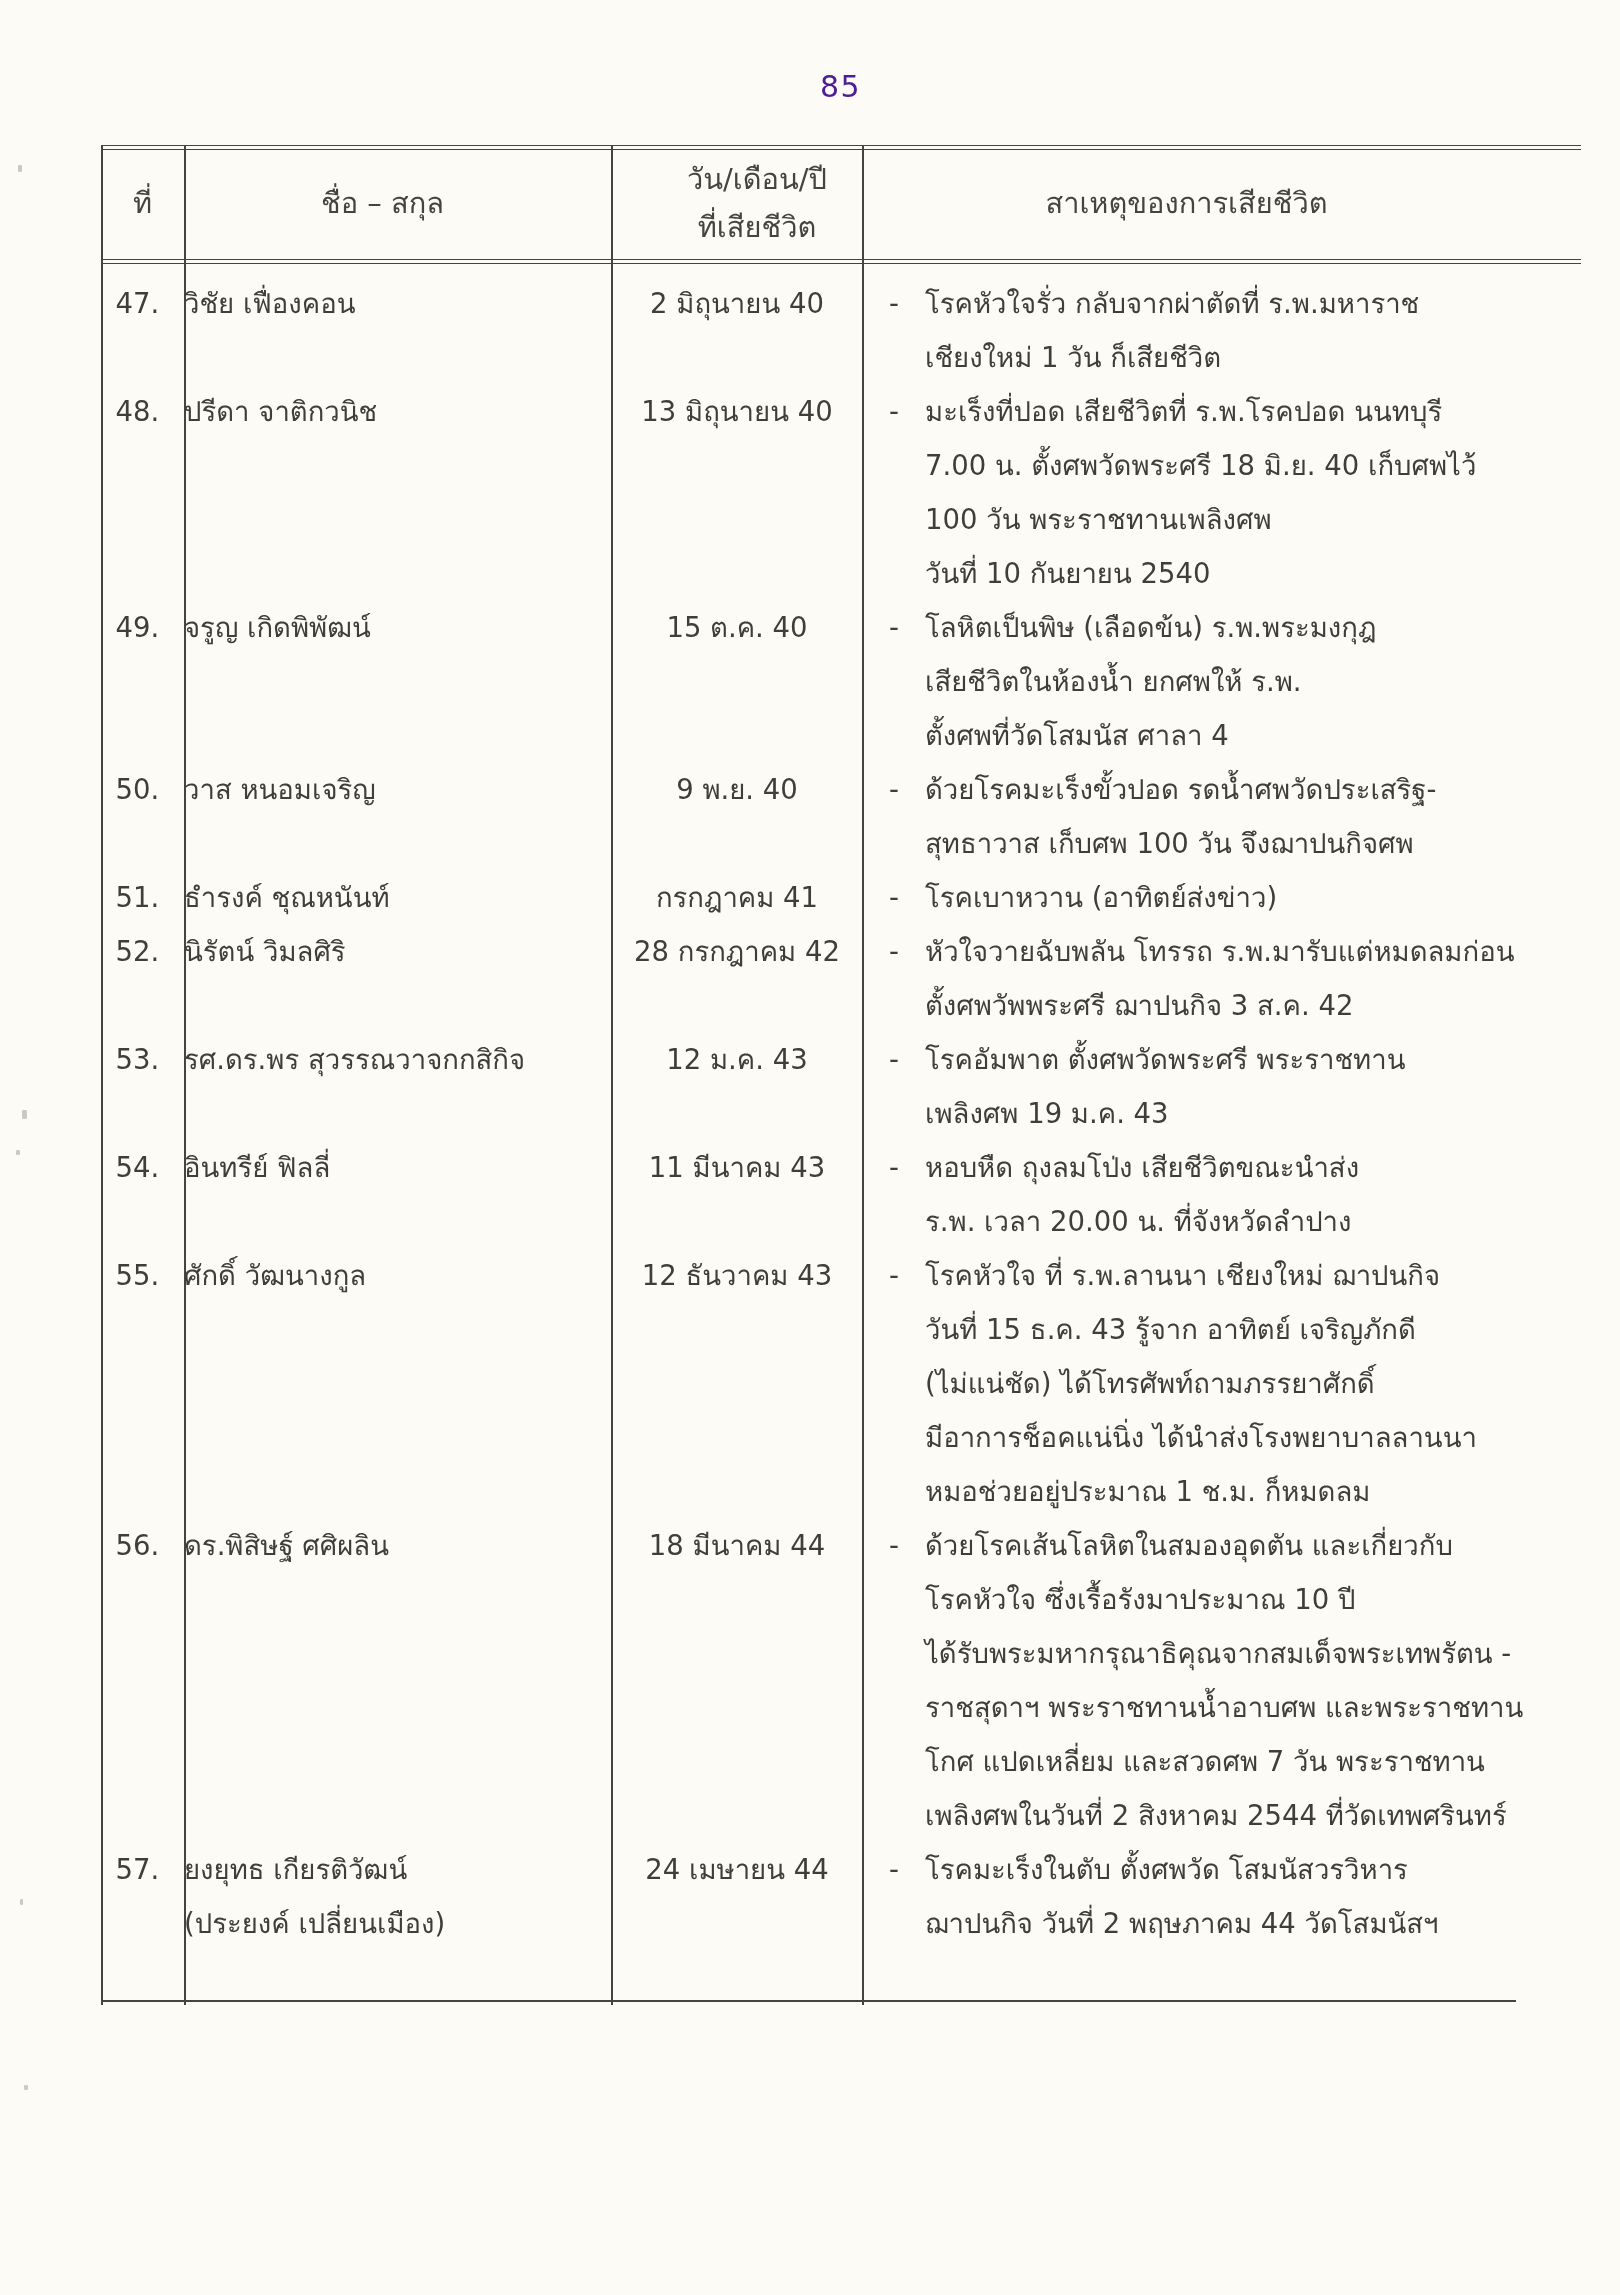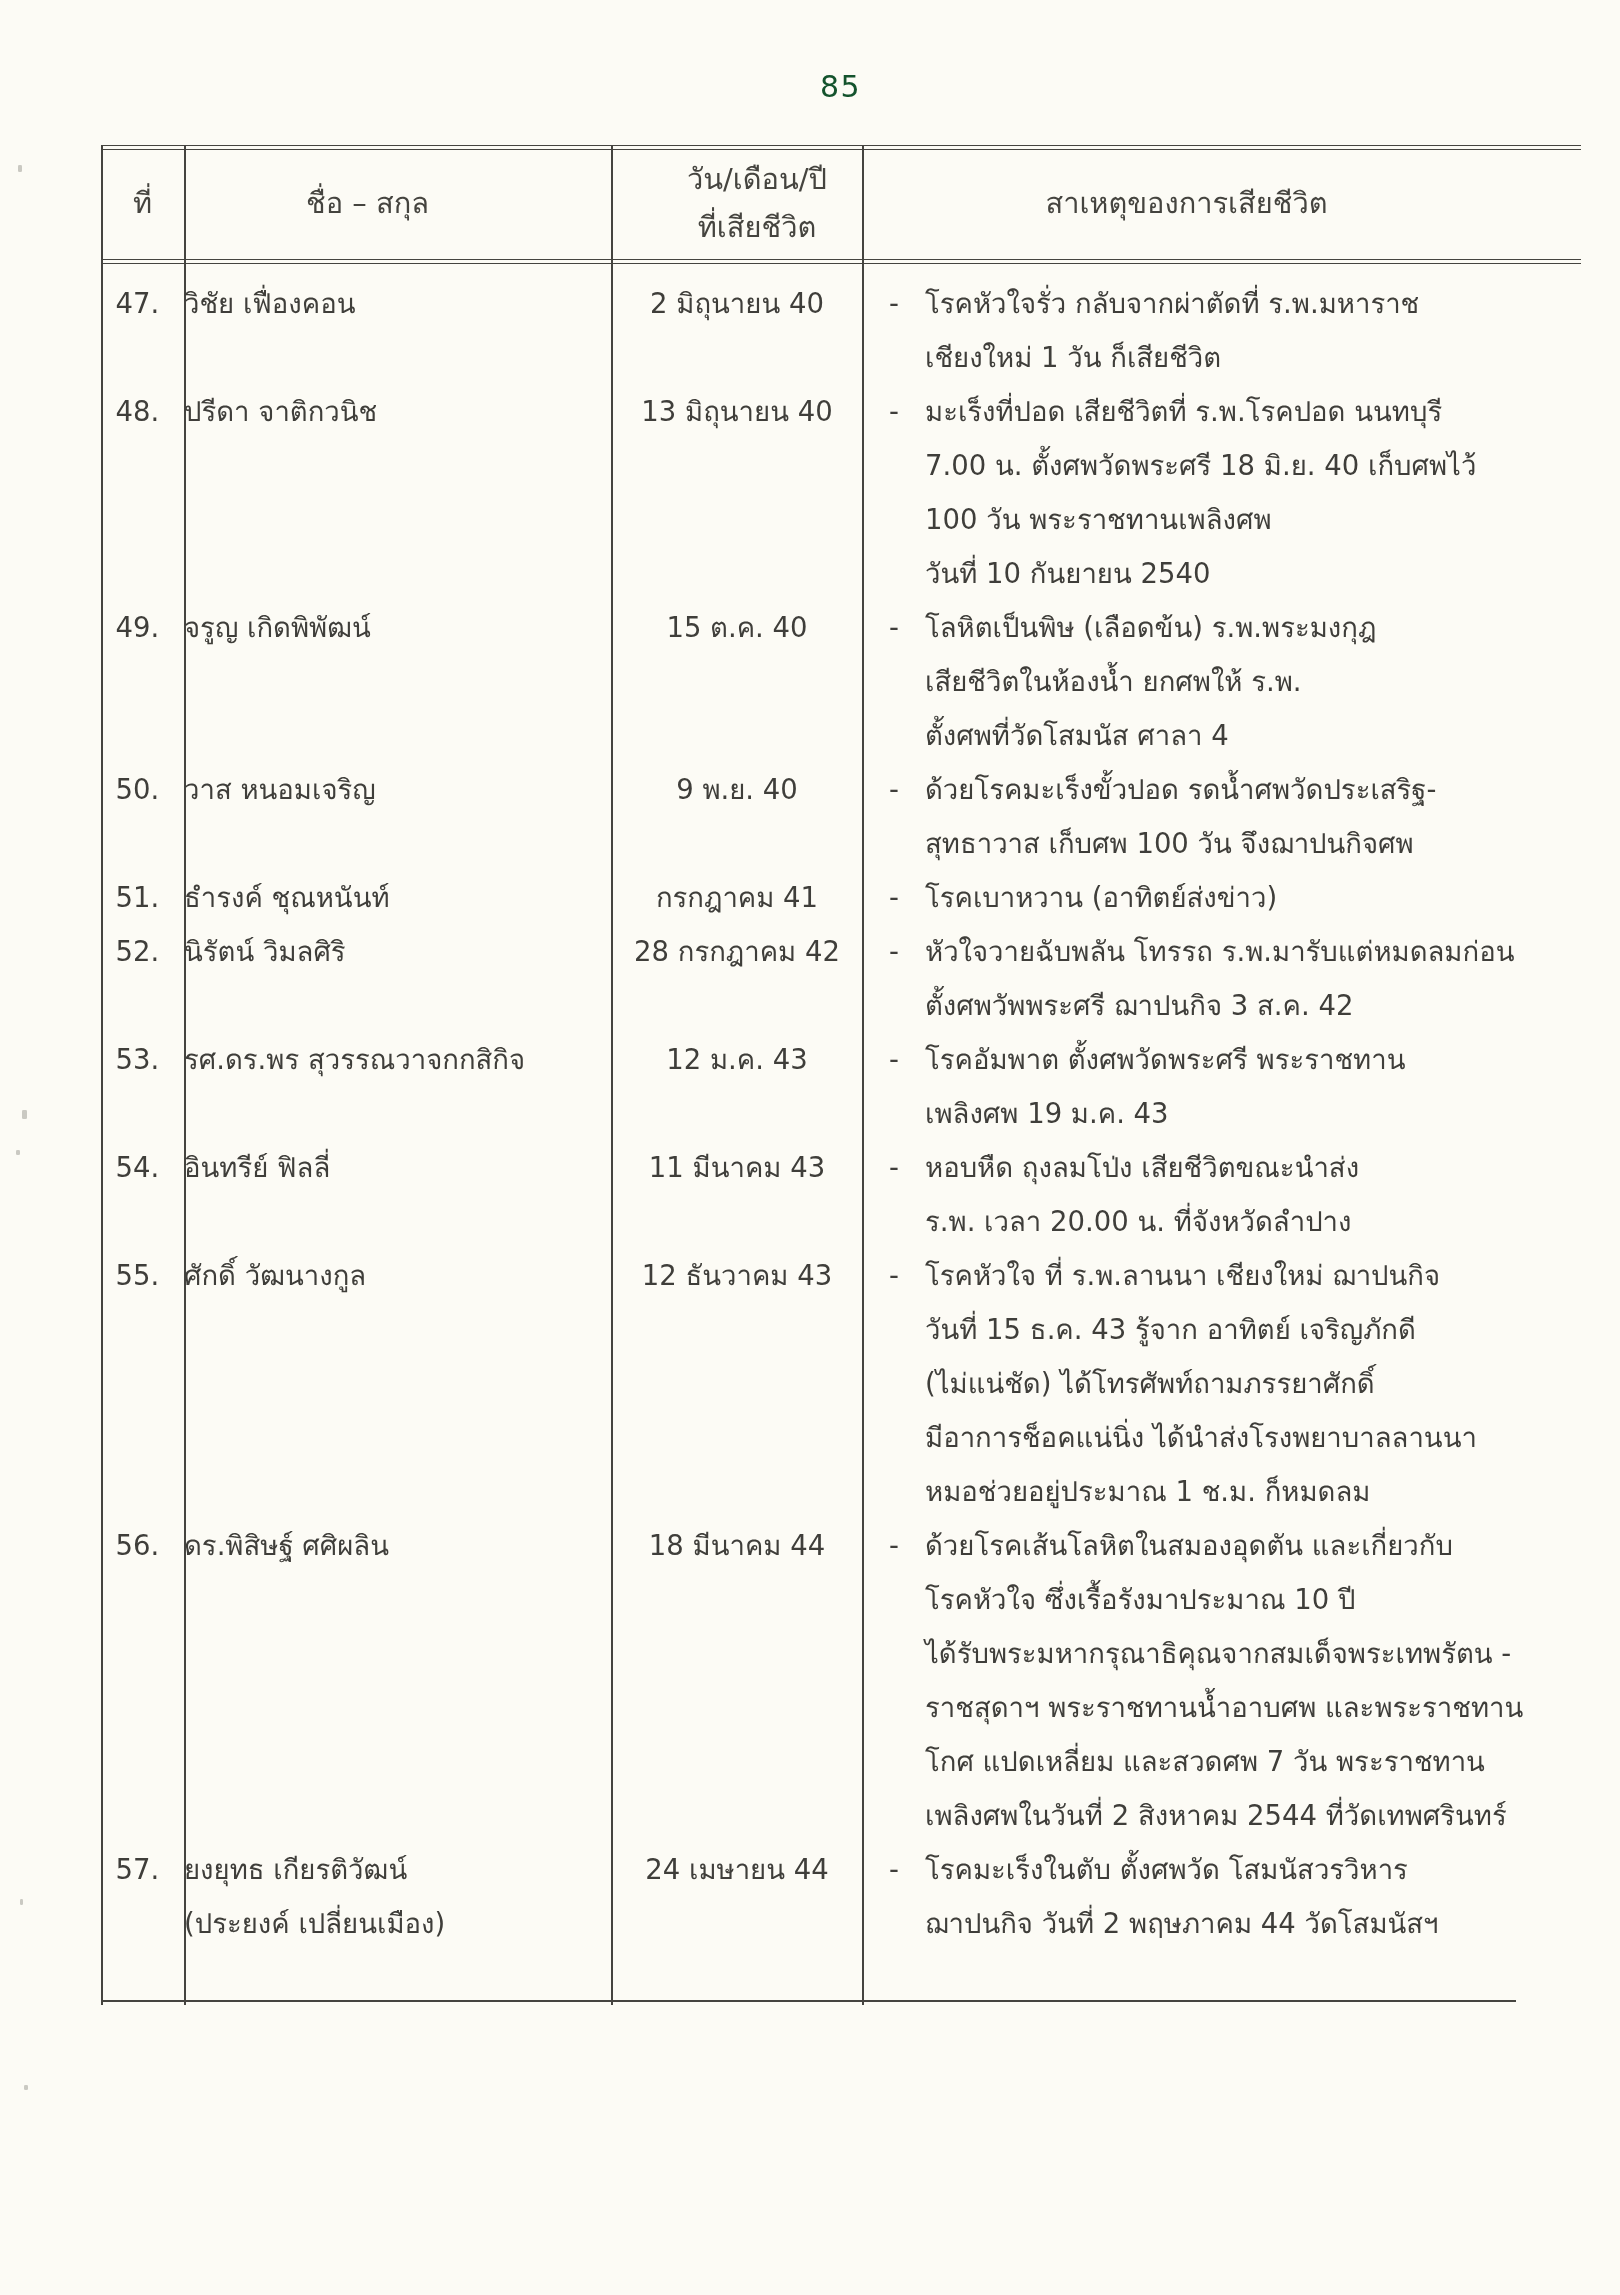--- a/index.html
+++ b/index.html
@@ -7,21 +7,21 @@
     width:1621px;height:2295px;
     background:#fcfbf5;
     font-family:"DejaVu Sans","Liberation Sans",sans-serif;
     color:#3f3e3a;
     overflow:hidden;
     position:relative;
   }
   .page{position:absolute;inset:0;}
   .page-number{
     position:absolute;left:820px;top:69px;
-    font-size:30px;letter-spacing:1.3px;color:#14532d;
+    font-size:30px;letter-spacing:1.3px;color:#4c1d95;
   }
   
   .doc-table{
     position:absolute;left:101px;top:145px;
     width:1480px;height:1860px;
   }
   .dbl-line{
     position:absolute;left:0;height:4.6px;box-sizing:border-box;
     border-top:1.3px solid #45443f;border-bottom:1.3px solid #45443f;
   }
@@ -35,21 +35,21 @@
   .v1{left:83px;}
   .v2{left:510px;}
   .v3{left:761px;}
   
   .hcell{
     position:absolute;top:0;height:116px;
     display:flex;flex-direction:column;align-items:center;justify-content:center;
     font-size:29px;color:#45443f;text-align:center;line-height:48px;
   }
   .h-no{left:0;width:83px;}
-  .h-name{left:68px;width:397px;}
+  .h-name{left:83px;width:397px;}
   .h-date{left:510px;width:292px;}
   .h-cause{left:726px;width:719px;}
   
   .rows{position:absolute;left:0;top:131px;width:1480px;}
   .row{
     display:grid;
     grid-template-columns:83px 427px 252px 719px;
     align-items:start;
   }
   .cell{font-size:27.5px;line-height:54px;white-space:nowrap;}

